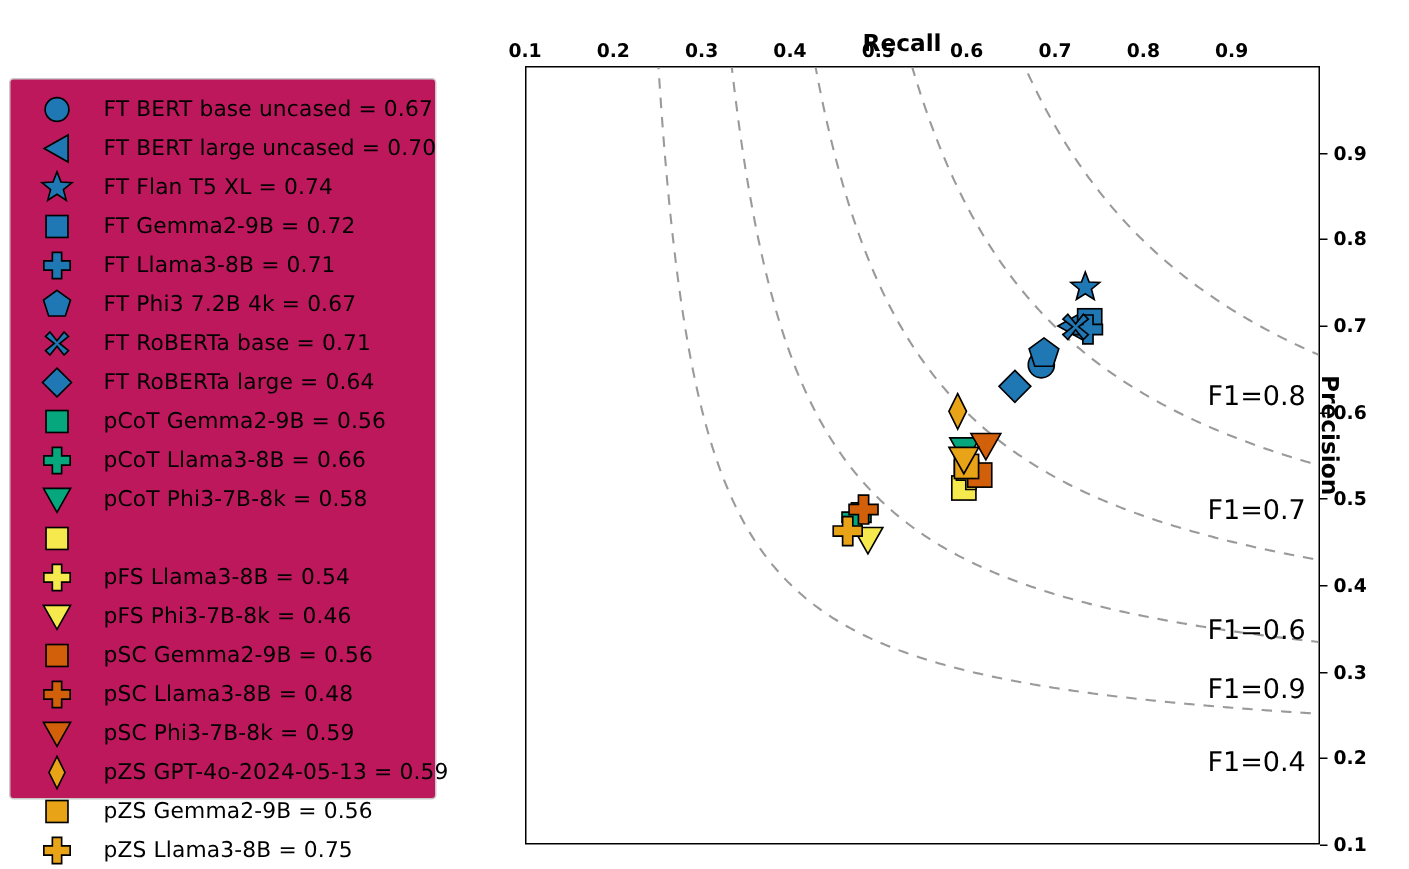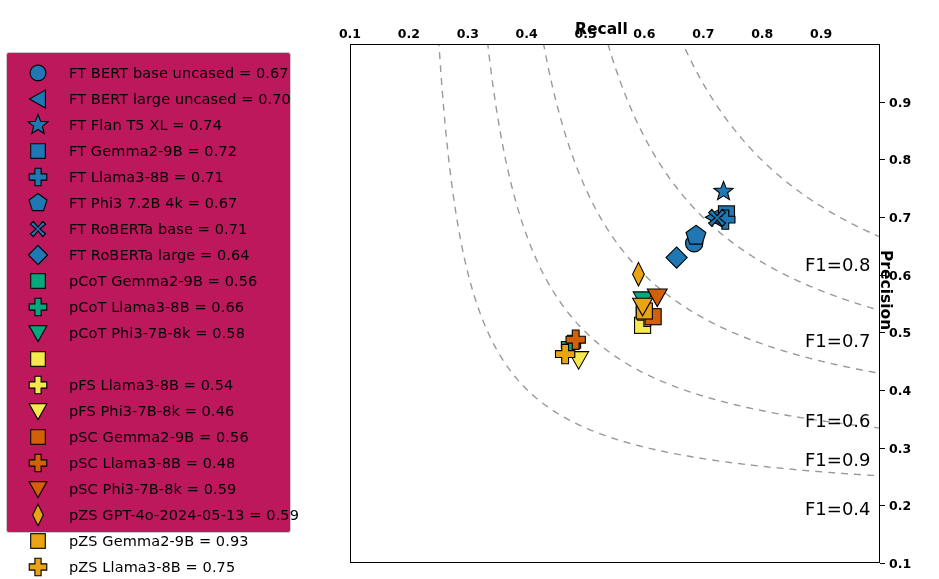--- a/index.html
+++ b/index.html
@@ -211,21 +211,21 @@
           </svg>
         </div>
         <div class="legend-label">pZS GPT-4o-2024-05-13 = 0.59</div>
       </div>
       <div class="legend-row">
         <div class="legend-mark">
           <svg width="26" height="24" viewBox="0 0 26 24">
             <rect x="5.69" y="4.69" width="14.62" height="14.62" fill="#e8a317" stroke="#000" stroke-width="1.1"></rect>
           </svg>
         </div>
-        <div class="legend-label">pZS Gemma2-9B = 0.93</div>
+        <div class="legend-label">pZS Gemma2-9B = 0.56</div>
       </div>
       <div class="legend-row">
         <div class="legend-mark">
           <svg width="26" height="24" viewBox="0 0 26 24">
             <polygon points="9.904,3.2279999999999998 16.096,3.2279999999999998 16.096,8.904 21.772,8.904 21.772,15.096 16.096,15.096 16.096,20.772 9.904,20.772 9.904,15.096 4.228,15.096 4.228,8.904 9.904,8.904" fill="#e8a317" stroke="#000" stroke-width="1.1"></polygon>
           </svg>
         </div>
         <div class="legend-label">pZS Llama3-8B = 0.75</div>
       </div>
     </div>

